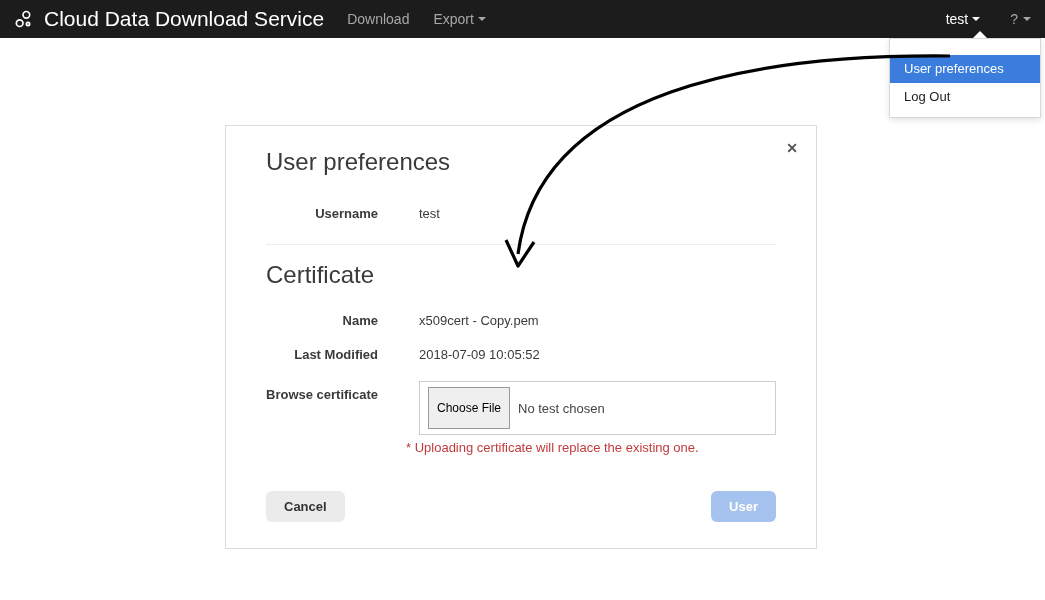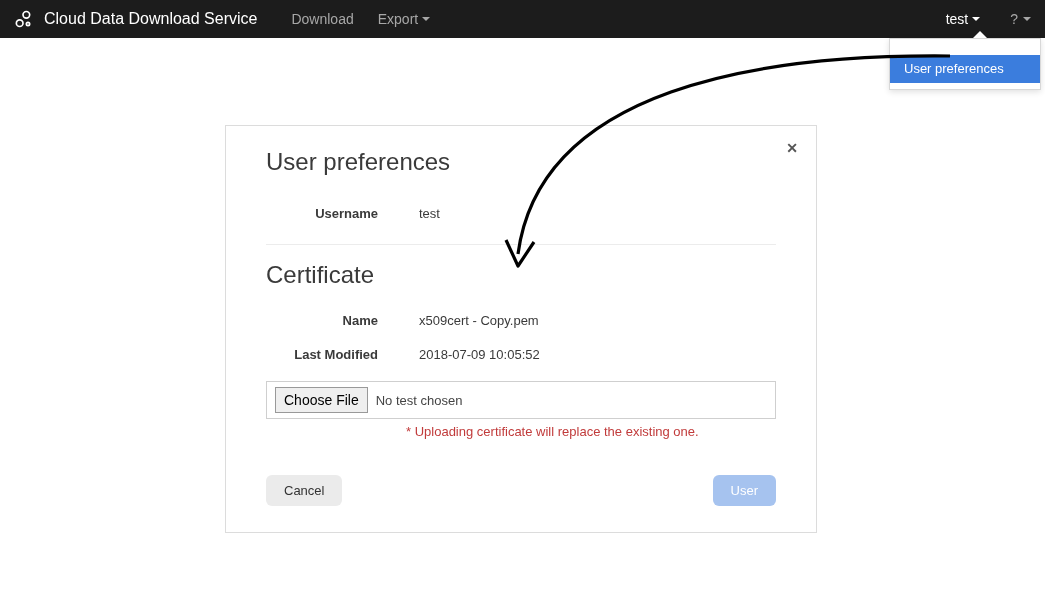--- a/index.html
+++ b/index.html
@@ -27,22 +27,22 @@
       width: 22px;
       height: 22px;
       margin: 0 10px 0 12px;
       display: flex;
       align-items: center;
       justify-content: center;
     }
     .navbar .brand {
       color: #fff;
       font-weight: 500;
-      font-size: 16px;
-      margin-right: 22px;
+      font-size: 21px;
+      margin-right: 11px;
     }
     .navbar .nav-item {
       color: #a7a7a7;
       padding: 0 12px;
       height: 20px;
       line-height: 38px;
       display: flex;
       align-items: center;
       cursor: pointer;
     }
@@ -171,22 +171,22 @@
       border: 1px solid #cfcfcf;
       background: #fff;
       padding: 5px 8px;
       display: flex;
       align-items: center;
       flex: 1;
     }
     .choose-file-btn {
       background: #efefef;
       border: 1px solid #999;
-      font-size: 14px;
-      padding: 4px 8px;
+      font-size: 12px;
+      padding: 13px 8px;
       cursor: pointer;
       font-family: inherit;
     }
     .file-status {
       margin-left: 8px;
       font-size: 13px;
       color: #444;
     }
     .hint-row {
       margin-left: 140px;
@@ -195,21 +195,21 @@
       color: #c13b3b;
     }
     .button-row {
       display: flex;
       margin-top: 36px;
       gap: 8px;
     }
     .btn {
       padding: 8px 18px;
       font-size: 13px;
-      font-weight: normal;
+      font-weight: bold;
       border: none;
       cursor: pointer;
       border-radius: 6px;
       font-family: inherit;
     }
     .btn-cancel {
       background: #ebebeb;
       color: #333;
     }
     .btn-save {
@@ -260,20 +260,23 @@
     <span>?</span>
     <span class="caret"></span>
   </div>
 </div>
 
 <div class="menu-pointer"></div>
 <div class="dropdown">
   <div class="dropdown-item active">
     <span>User preferences</span>
   </div>
+  <div class="dropdown-item">
+    <span>Log Out</span>
+  </div>
 </div>
 
 <div class="modal">
   <span class="close">✕</span>
 
   <h2 class="title">User preferences</h2>
 
   <div class="form-row">
     <div class="label">Username</div>
     <div class="value">test</div>
@@ -287,20 +290,21 @@
     <div class="label">Name</div>
     <div class="value">x509cert - Copy.pem</div>
   </div>
 
   <div class="form-row">
     <div class="label">Last Modified</div>
     <div class="value">2018-07-09 10:05:52</div>
   </div>
 
   <div class="form-row" style="align-items:flex-start; margin-top:6px;">
+    <div class="label" style="padding-top:6px;">Browse certificate</div>
     <div class="file-input-wrap">
       <button class="choose-file-btn">Choose File</button>
       <span class="file-status">No test chosen</span>
     </div>
   </div>
 
   <div class="hint-row">* Uploading certificate will replace the existing one.</div>
 
   <div class="button-row">
     <button class="btn btn-cancel">Cancel</button>

